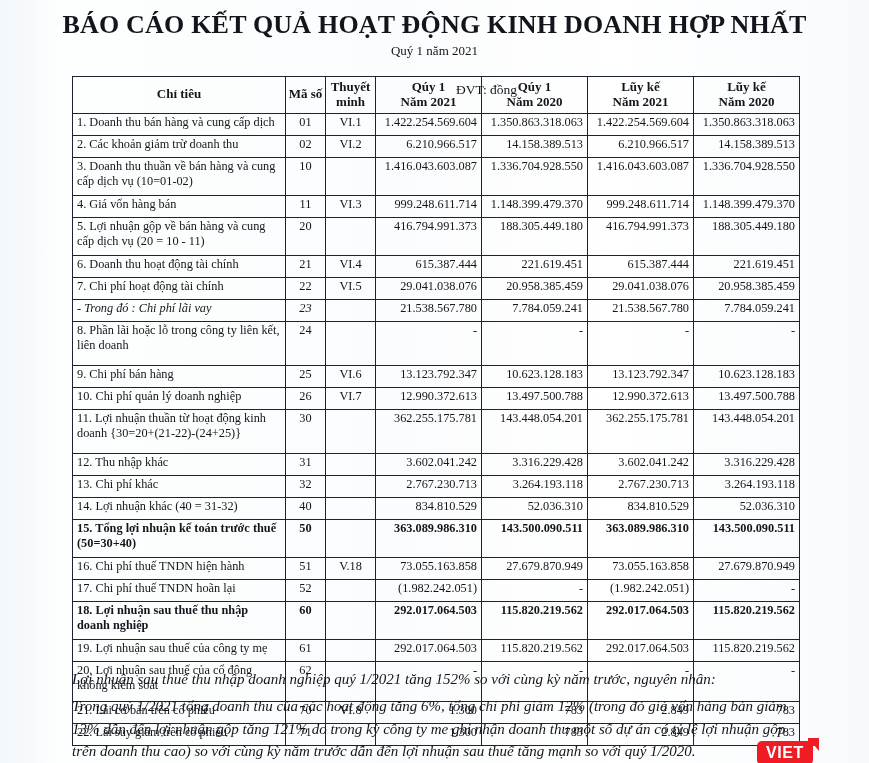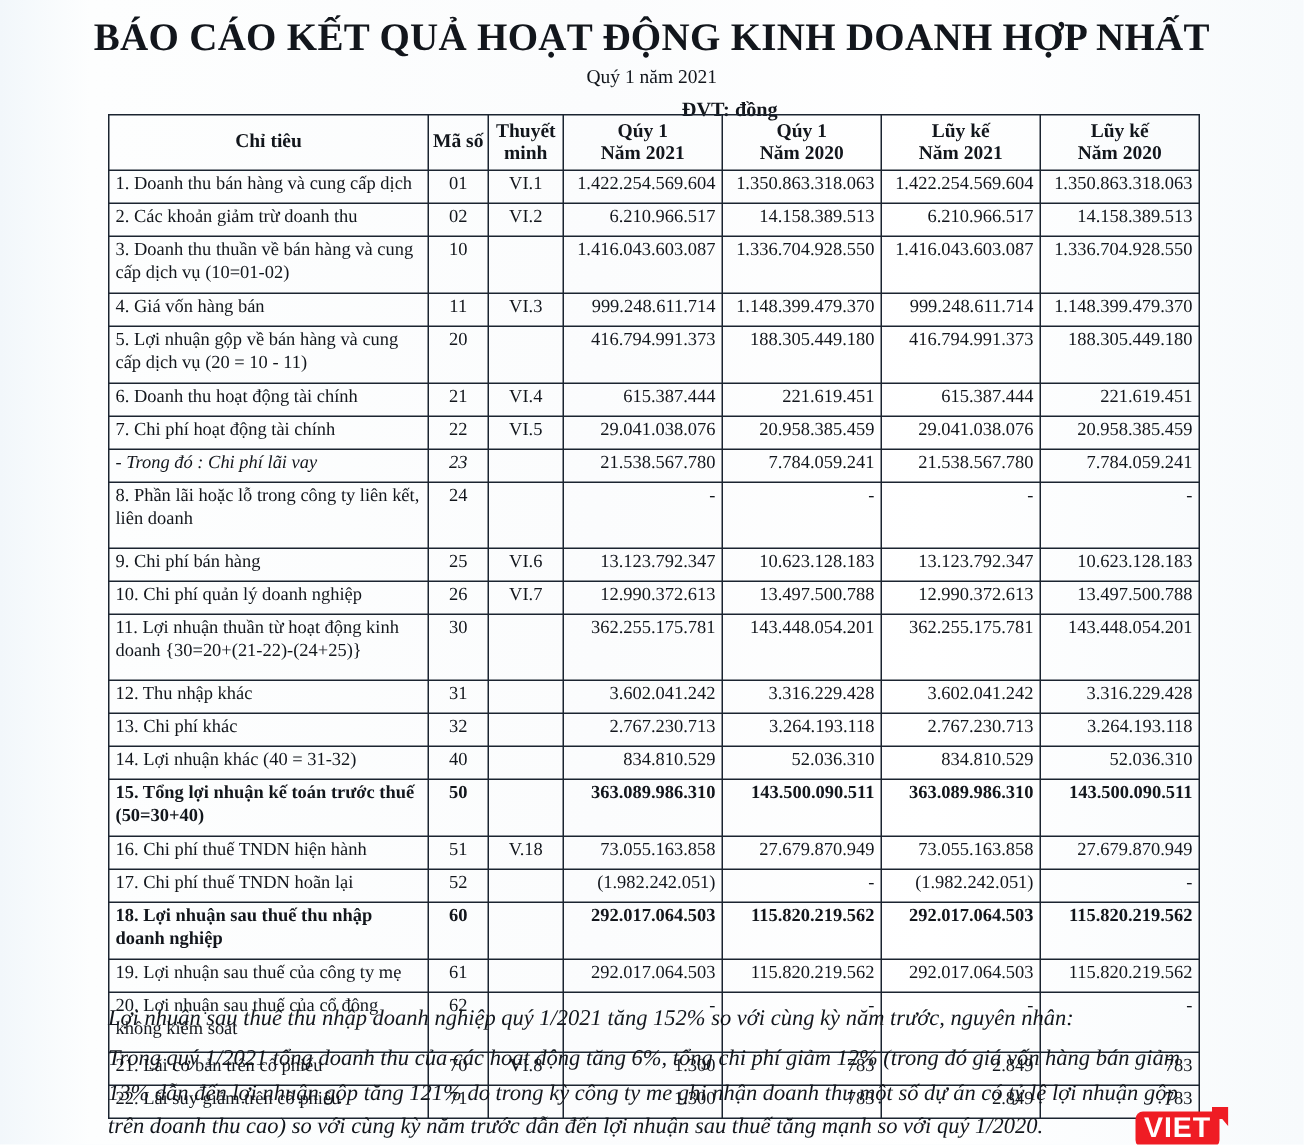--- a/index.html
+++ b/index.html
@@ -45,23 +45,22 @@
   }
   .doc-subtitle {
     text-align: center;
     font-size: 13px;
     margin-top: 4px;
     line-height: 1.1;
   }
   .unit-line {
     text-align: center;
     font-size: 13.5px;
-    margin-top: 7px;
+    margin-top: 24px;
     padding-left: 104px;
-    font-weight: bold;
   }
 
   
   .table-wrap {
     position: absolute;
     left: 72px;
     top: 65px;
     width: 727px;
   }
   table.fin {
@@ -131,21 +130,21 @@
     background: #ef1c24;
     border-radius: 5px;
     display: flex;
     align-items: center;
     justify-content: center;
   }
   .viet-logo .badge span {
     color: #ffffff;
     font-family: "Liberation Sans", sans-serif;
     font-weight: bold;
-    font-size: 19px;
+    font-size: 16px;
     letter-spacing: 0.6px;
     font-style: normal;
   }
   .viet-logo .flag {
     position: absolute;
     right: 0; top: 0;
     width: 11px; height: 13px;
     background: #ef1c24;
     clip-path: polygon(0 0, 100% 0, 100% 100%, 62% 62%, 0 62%);
   }

